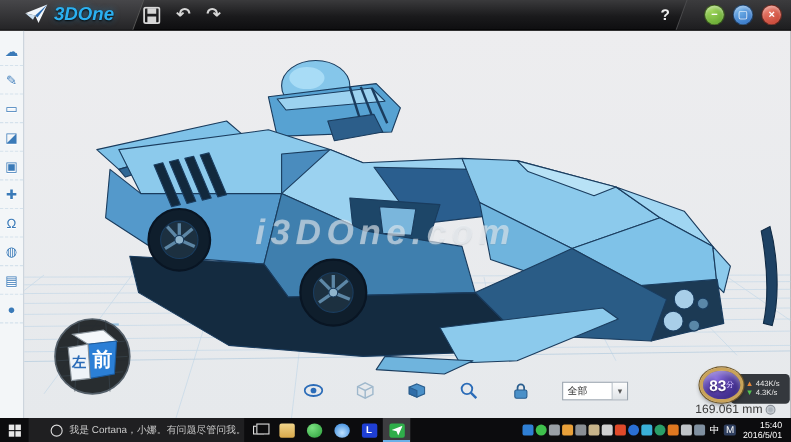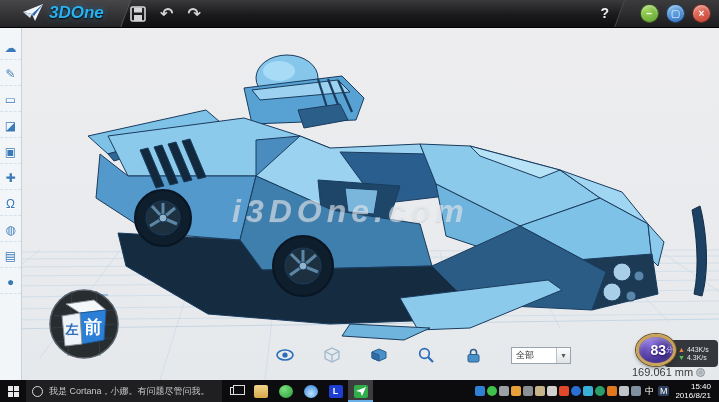--- a/index.html
+++ b/index.html
@@ -53,32 +53,32 @@
     font-size:8px; color:#555; display:flex; align-items:center; justify-content:center; }
 
   
   .net-panel { position:absolute; left:664px; top:312px; width:54px; height:27px; background:#34383d; border-radius:4px;
     display:flex; flex-direction:column; justify-content:center; padding-left:14px; gap:1px; z-index:3; }
   .net-row { font-size:7px; color:#e8e8e8; display:flex; align-items:center; gap:2px; }
   .up-arr { color:#e8883a; font-size:7px; } .dn-arr { color:#52c452; font-size:7px; }
   .ball { position:absolute; left:636px; top:306px; width:40px; height:32px; border-radius:50%;
     background:radial-gradient(circle at 35% 28%, #8a6fe0, #4a3598 55%, #2e2070);
     border:3px solid #c9a35a; box-shadow:0 0 0 1px #6e5526, 0 2px 4px rgba(0,0,0,.4), inset 0 3px 5px rgba(255,255,255,.35);
-    display:flex; align-items:center; justify-content:flex-end; z-index:4; cursor:pointer; }
+    display:flex; align-items:center; justify-content:center; z-index:4; cursor:pointer; }
   .ball .score { font-size:14px; font-weight:bold; color:#fff; text-shadow:0 1px 2px #201050; }
   .ball .unit { font-size:7px; color:#d8c8ff; }
   .measure { position:absolute; left:632px; top:338px; font-size:11px; color:#3a3a3a; z-index:3; display:flex; align-items:center; gap:3px; }
   .m-ic { width:9px; height:9px; border:1px solid #8a9098; border-radius:50%; background:radial-gradient(circle,#aab2ba 30%,#e8ecf0); }
 
   
   .taskbar { position:relative; height:22px; background:#0c0c0e; display:flex; align-items:center; color:#ddd; }
   .start { width:26px; height:100%; display:flex; align-items:center; justify-content:center; cursor:pointer; }
   .win-glyph { display:grid; grid-template-columns:5px 5px; grid-template-rows:5px 5px; gap:1px; }
   .win-glyph i { background:#e8e8e8; }
-  .cortana { width:196px; height:100%; background:#1f1f21; display:flex; align-items:center; gap:6px; padding-left:6px; cursor:text; }
+  .cortana { width:196px; height:100%; background:#1f1f21; display:flex; align-items:center; gap:6px; padding-left:20px; cursor:text; }
   .cort-ring { width:11px; height:11px; border:1.5px solid #dcdcdc; border-radius:50%; flex:none; }
   .cort-text { font-size:9px; color:#c8c8c8; white-space:nowrap; overflow:hidden; }
   .taskview { width:26px; height:100%; display:flex; align-items:center; justify-content:center; cursor:pointer; }
   .tv-ic { width:10px; height:8px; border:1px solid #ddd; position:relative; }
   .tv-ic::after { content:""; position:absolute; left:2px; top:-3px; width:10px; height:8px; border:1px solid #ddd; background:#0c0c0e; }
   .apps { display:flex; height:100%; }
   .app { width:25px; height:100%; display:flex; align-items:center; justify-content:center; cursor:pointer; }
   .app.active { background:#3d3d40; box-shadow:inset 0 -2px 0 #6ab0e8; }
   .chip16 { width:14px; height:13px; border-radius:2px; display:flex; align-items:center; justify-content:center;
     font-size:9px; font-weight:bold; color:#fff; }
@@ -377,18 +377,18 @@
       <span class="tchip" style="background:#2a6fd4;border-radius:50%"></span>
       <span class="tchip" style="background:#3ab0d8"></span>
       <span class="tchip" style="background:#2a9e68;border-radius:50%"></span>
       <span class="tchip" style="background:#e07820"></span>
       <span class="tchip" style="background:#c0c4c8"></span>
       <span class="tchip" style="background:#8090a0"></span>
       <span class="tray-txt">中</span>
       <span class="tray-txt m-badge">M</span>
       <div class="clock">
         <div>15:40</div>
-        <div>2016/8/21</div>
+        <div>2016/5/01</div>
       </div>
     </div>
   </div>
 
 </div>
 
 </body></html>

